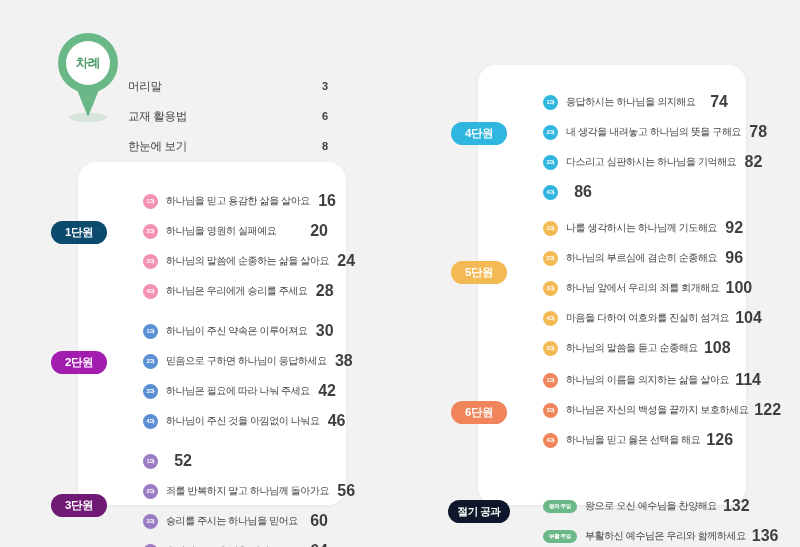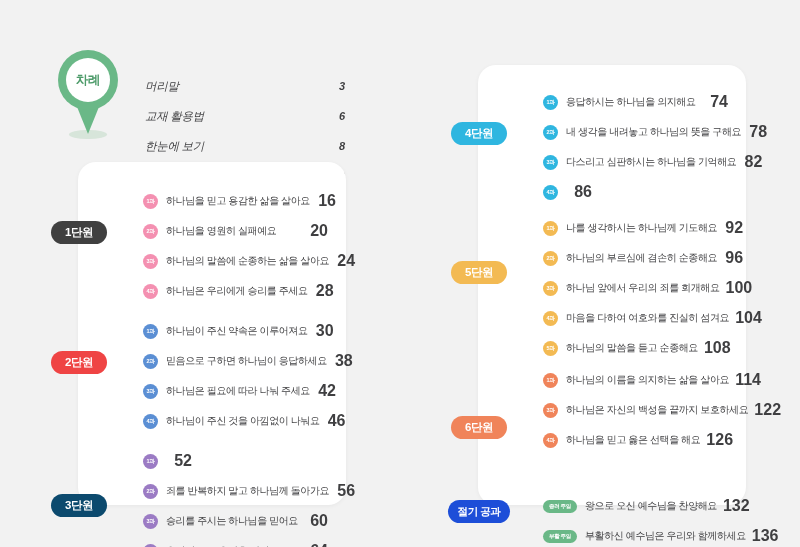--- a/index.html
+++ b/index.html
@@ -16,21 +16,21 @@
     font-family: "Liberation Sans", "DejaVu Sans", sans-serif;
     position: relative;
   }
 
   #page { position: relative; width: 800px; height: 547px; }
 
   
   .toc-header {
     position: absolute;
     left: 52px;
-    top: 48px;
+    top: 31px;
     width: 80px;
     height: 96px;
   }
   .pin {
     position: relative;
     width: 72px;
     height: 92px;
   }
   .pin-shadow {
     position: absolute;
@@ -75,24 +75,23 @@
   .pin-hole span {
     font-size: 12.5px;
     font-weight: bold;
     color: #4f9c6b;
     letter-spacing: -0.3px;
   }
 
   
   .front-matter {
     position: absolute;
-    left: 145px;
+    left: 128px;
     top: 74px;
     width: 200px;
-    font-style: italic;
   }
   .fm-row {
     display: flex;
     align-items: center;
     height: 24px;
     margin-bottom: 6px;
   }
   .fm-title {
     flex: 1;
     font-size: 11.5px;
@@ -216,21 +215,21 @@
         <div class="fm-page">8</div>
       </div>
       <div class="fm-row">
         <div class="fm-title">책 소개</div>
         <div class="fm-page">10</div>
       </div>
     </div>
 
   <div class="card" id="card-left">
       <div class="unit-block" style="top: 20px;">
-        <div class="unit-pill" style="background: #404040; top: 39px;">1단원</div>
+        <div class="unit-pill" style="background: #0c4a6e; top: 39px;">1단원</div>
         <div class="lesson-list">
           <div class="lesson-row">
             <div class="lesson-badge" style="background: rgb(244, 144, 177);">1과</div>
             <div class="lesson-title">하나님을 믿고 용감한 삶을 살아요</div>
             <div class="lesson-page">16</div>
           </div>
           <div class="lesson-row">
             <div class="lesson-badge" style="background: rgb(244, 144, 177);">2과</div>
             <div class="lesson-title">하나님을 영원히 실패예요</div>
             <div class="lesson-page">20</div>
@@ -241,21 +240,21 @@
             <div class="lesson-page">24</div>
           </div>
           <div class="lesson-row">
             <div class="lesson-badge" style="background: rgb(244, 144, 177);">4과</div>
             <div class="lesson-title">하나님은 우리에게 승리를 주세요</div>
             <div class="lesson-page">28</div>
           </div>
         </div>
       </div>
       <div class="unit-block" style="top: 150px;">
-        <div class="unit-pill" style="background: #ef4444; top: 39px;">2단원</div>
+        <div class="unit-pill" style="background: #a21caf; top: 39px;">2단원</div>
         <div class="lesson-list">
           <div class="lesson-row">
             <div class="lesson-badge" style="background: rgb(91, 143, 212);">1과</div>
             <div class="lesson-title">하나님이 주신 약속은 이루어져요</div>
             <div class="lesson-page">30</div>
           </div>
           <div class="lesson-row">
             <div class="lesson-badge" style="background: rgb(91, 143, 212);">2과</div>
             <div class="lesson-title">믿음으로 구하면 하나님이 응답하세요</div>
             <div class="lesson-page">38</div>
@@ -266,21 +265,21 @@
             <div class="lesson-page">42</div>
           </div>
           <div class="lesson-row">
             <div class="lesson-badge" style="background: rgb(91, 143, 212);">4과</div>
             <div class="lesson-title">하나님이 주신 것을 아낌없이 나눠요</div>
             <div class="lesson-page">46</div>
           </div>
         </div>
       </div>
       <div class="unit-block" style="top: 280px;">
-        <div class="unit-pill" style="background: #0c4a6e; top: 52px;">3단원</div>
+        <div class="unit-pill" style="background: #701a75; top: 52px;">3단원</div>
         <div class="lesson-list">
           <div class="lesson-row">
             <div class="lesson-badge" style="background: rgb(155, 123, 196);">1과</div>
             <div class="lesson-page">52</div>
           </div>
           <div class="lesson-row">
             <div class="lesson-badge" style="background: rgb(155, 123, 196);">2과</div>
             <div class="lesson-title">죄를 반복하지 말고 하나님께 돌아가요</div>
             <div class="lesson-page">56</div>
           </div>
@@ -348,41 +347,41 @@
             <div class="lesson-page">104</div>
           </div>
           <div class="lesson-row">
             <div class="lesson-badge" style="background: rgb(243, 186, 83);">5과</div>
             <div class="lesson-title">하나님의 말씀을 듣고 순종해요</div>
             <div class="lesson-page">108</div>
           </div>
         </div>
       </div>
       <div class="unit-block" style="top: 296px;">
-        <div class="unit-pill" style="background: rgb(240, 132, 90); top: 55px;">6단원</div>
+        <div class="unit-pill" style="background: rgb(240, 132, 90); top: 40px;">6단원</div>
         <div class="lesson-list">
           <div class="lesson-row">
             <div class="lesson-badge" style="background: rgb(240, 132, 90);">1과</div>
             <div class="lesson-title">하나님의 이름을 의지하는 삶을 살아요</div>
             <div class="lesson-page">114</div>
           </div>
           <div class="lesson-row">
             <div class="lesson-badge" style="background: rgb(240, 132, 90);">3과</div>
             <div class="lesson-title">하나님은 자신의 백성을 끝까지 보호하세요</div>
             <div class="lesson-page">122</div>
           </div>
           <div class="lesson-row">
             <div class="lesson-badge" style="background: rgb(240, 132, 90);">4과</div>
             <div class="lesson-title">하나님을 믿고 옳은 선택을 해요</div>
             <div class="lesson-page">126</div>
           </div>
         </div>
       </div>
       <div class="unit-block" style="top: 422px;">
-        <div class="unit-pill wide" style="background: #1d4ed8; top: 13px;">절기 공과</div>
+        <div class="unit-pill wide" style="background: #0f172a; top: 13px;">절기 공과</div>
         <div class="lesson-list">
           <div class="lesson-row">
             <div class="lesson-badge pill" style="background: rgb(106, 184, 135);">종려 주일</div>
             <div class="lesson-title">왕으로 오신 예수님을 찬양해요</div>
             <div class="lesson-page">132</div>
           </div>
           <div class="lesson-row">
             <div class="lesson-badge pill" style="background: rgb(106, 184, 135);">부활 주일</div>
             <div class="lesson-title">부활하신 예수님은 우리와 함께하세요</div>
             <div class="lesson-page">136</div>

